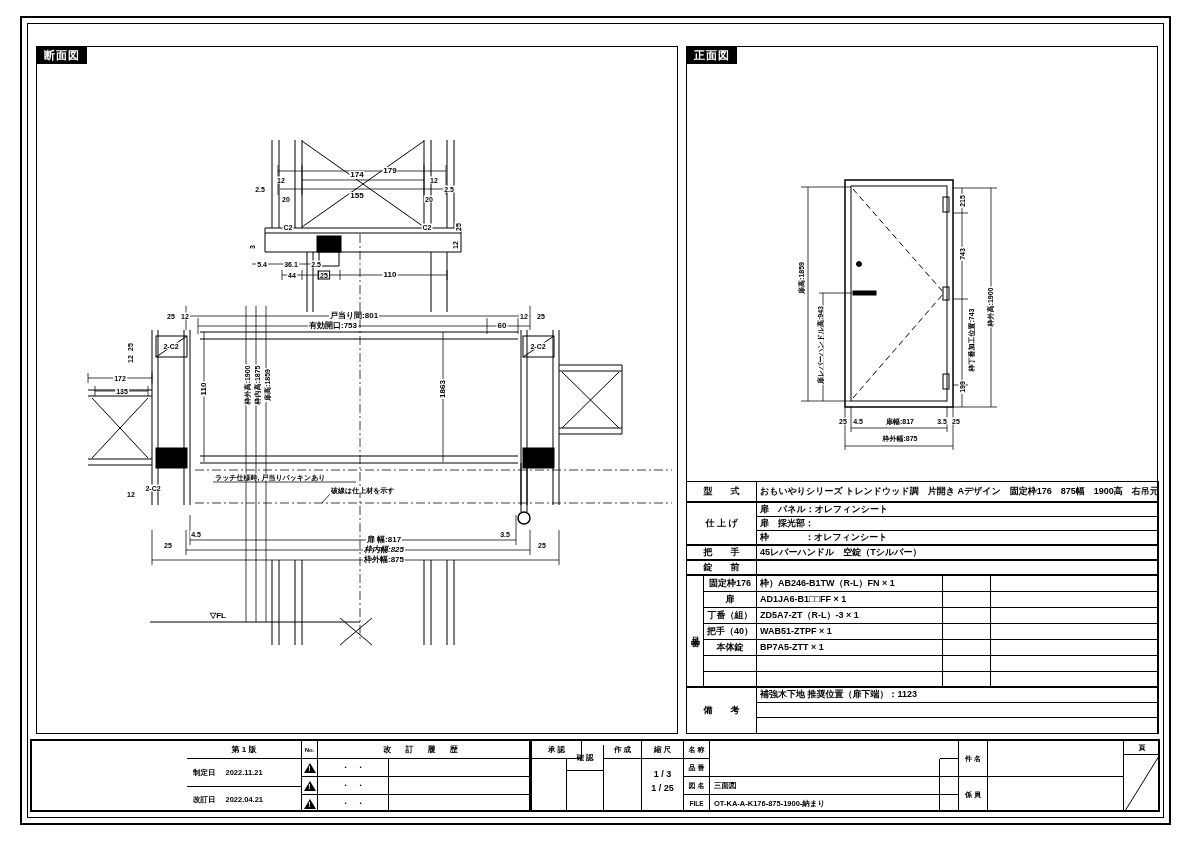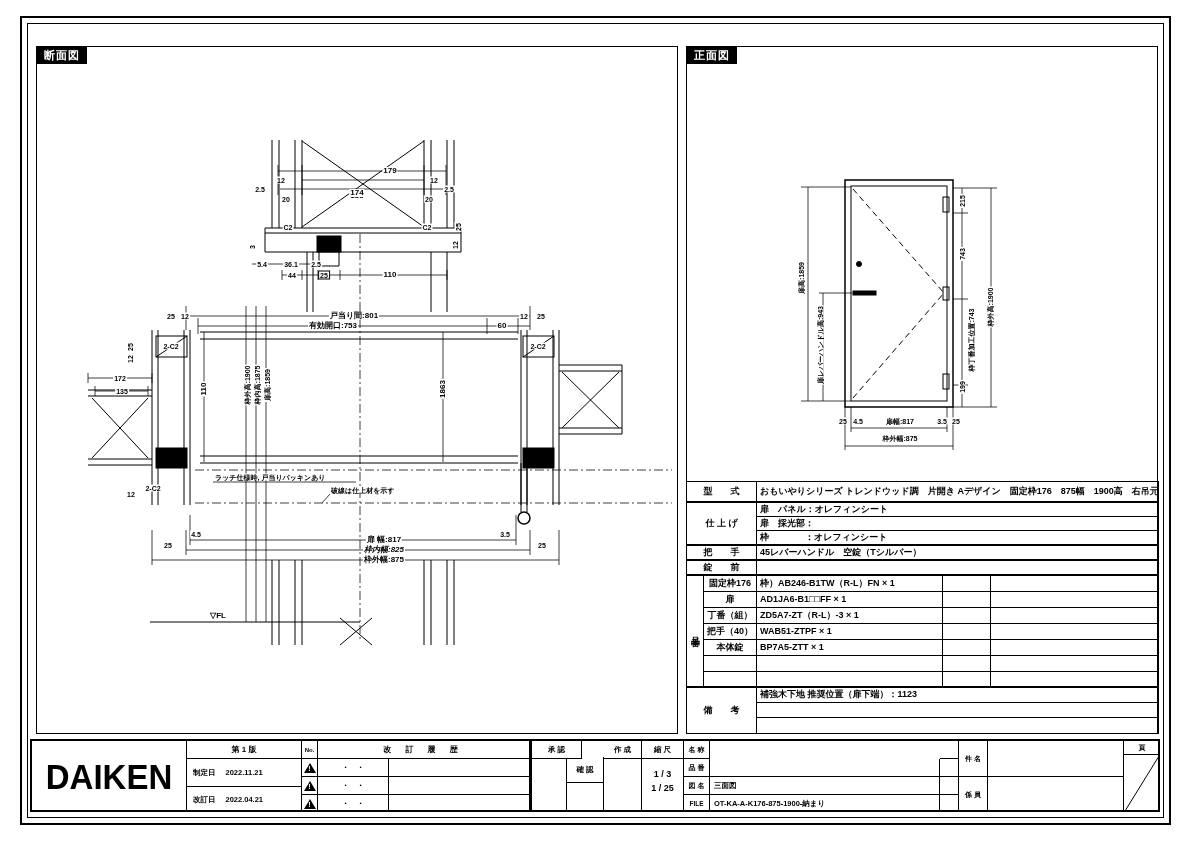--- a/index.html
+++ b/index.html
@@ -177,21 +177,21 @@
       <circle cx="859" cy="264" r="2.5" fill="#000"></circle>
       <rect x="853" y="291" width="23" height="4" fill="#000"></rect>
 
       <path stroke-width="0.75" d="M808 187V401 M823 293V401 M801 187H851M801 401H851M819 293H852 M962 188V407 M991 188V407 M953 188H997M953 407H997M953 213H968M953 299H968M953 385H968 M851 407V432M947 407V432M845 407V450M953 407V450 M851 428H947M845 446H953"></path>
     </g>
   </svg>
 
   <div id="labels">
       <span class="dim" style="left: 357px; top: 171px; transform: translate(-50%, -50%); margin-left: 33px;">179</span>
       <span class="dim" style="left: 357px; top: 196px; transform: translate(-50%, -50%);">155</span>
-      <span class="dim" style="left: 357px; top: 193px; transform: translate(-50%, -50%); text-align: center;">174</span>
+      <span class="dim" style="left: 357px; top: 175px; transform: translate(-50%, -50%); text-align: center;">174</span>
       <span class="dim" style="left: 260px; top: 189px; font-size: 7px; transform: translate(-50%, -50%);">2.5</span>
       <span class="dim" style="left: 449px; top: 189px; font-size: 7px; transform: translate(-50%, -50%);">2.5</span>
       <span class="dim" style="left: 281px; top: 180px; font-size: 7px; transform: translate(-50%, -50%);">12</span>
       <span class="dim" style="left: 434px; top: 180px; font-size: 7px; transform: translate(-50%, -50%);">12</span>
       <span class="dim" style="left: 286px; top: 199px; font-size: 7px; transform: translate(-50%, -50%);">20</span>
       <span class="dim" style="left: 429px; top: 199px; font-size: 7px; transform: translate(-50%, -50%);">20</span>
       <span class="dim" style="left: 288px; top: 227px; font-size: 7px; transform: translate(-50%, -50%);">C2</span>
       <span class="dim" style="left: 427px; top: 227px; font-size: 7px; transform: translate(-50%, -50%);">C2</span>
       <span class="dim" style="left: 458px; top: 227px; font-size: 7px; transform: translate(-50%, -50%) rotate(-90deg);">25</span>
       <span class="dim" style="left: 455px; top: 245px; font-size: 7px; transform: translate(-50%, -50%) rotate(-90deg);">12</span>
@@ -241,23 +241,20 @@
       <span class="dim" style="left: 990px; top: 307px; font-size: 7px; transform: translate(-50%, -50%) rotate(-90deg);">枠外高:1900</span>
       <span class="dim" style="left: 843px; top: 421px; font-size: 7px; transform: translate(-50%, -50%);">25</span>
       <span class="dim" style="left: 858px; top: 421px; font-size: 7px; transform: translate(-50%, -50%);">4.5</span>
       <span class="dim" style="left: 900px; top: 421px; font-size: 7px; transform: translate(-50%, -50%);">扉幅:817</span>
       <span class="dim" style="left: 942px; top: 421px; font-size: 7px; transform: translate(-50%, -50%);">3.5</span>
       <span class="dim" style="left: 956px; top: 421px; font-size: 7px; transform: translate(-50%, -50%);">25</span>
       <span class="dim" style="left: 900px; top: 438px; font-size: 7px; transform: translate(-50%, -50%);">枠外幅:875</span>
     </div>
 
   <div id="tblock">
-    <div class="tc center" style="left:0;top:0;width:155px;height:71px;border-bottom:none">
-      <span class="logo">DAIKEN</span>
-    </div>
     <div class="tc center" style="left:155px;top:0;width:115px;height:18px;font-size:8px">第 1 版</div>
     <div class="tc" style="left:155px;top:18px;width:115px;height:28px;display:flex;align-items:center">
       <span style="padding-left:6px">制定日</span>
       <span style="padding-left:10px">2022.11.21</span>
     </div>
     <div class="tc" style="left:155px;top:46px;width:115px;height:25px;border-bottom:none;display:flex;align-items:center">
       <span style="padding-left:6px">改訂日</span>
       <span style="padding-left:10px">2022.04.21</span>
     </div>
     <div class="tc center" style="left:270px;top:0;width:16px;height:18px;font-size:6px">No.</div>
@@ -282,21 +279,21 @@
     <div class="tc center" style="left:286px;top:0;width:212px;height:18px;font-size:8px;letter-spacing:6px">改 訂 履 歴</div>
     <div class="tc center" style="left:286px;top:18px;width:71px;height:18px">・　・</div>
     <div class="tc" style="left:357px;top:18px;width:141px;height:18px"></div>
     <div class="tc center" style="left:286px;top:36px;width:71px;height:18px">・　・</div>
     <div class="tc" style="left:357px;top:36px;width:141px;height:18px"></div>
     <div class="tc center" style="left:286px;top:54px;width:71px;height:17px;border-bottom:none">・　・</div>
     <div class="tc" style="left:357px;top:54px;width:141px;height:17px;border-bottom:none"></div>
     <div class="tc" style="left:498px;top:0;width:2px;height:71px;background:#000;border-bottom:none"></div>
     <div class="tc center" style="left:500px;top:0;width:50px;height:18px">承 認</div>
     <div class="tc" style="left:500px;top:18px;width:35px;height:53px;border-bottom:none"></div>
-    <div class="tc center" style="left:535px;top:16px;width:37px;height:26px">確 認</div>
+    <div class="tc center" style="left:535px;top:4px;width:37px;height:26px">確 認</div>
     <div class="tc" style="left:535px;top:18px;width:37px;height:53px;border-bottom:none"></div>
     <div class="tc center" style="left:572px;top:0;width:38px;height:18px">作 成</div>
     <div class="tc" style="left:572px;top:18px;width:38px;height:53px;border-bottom:none"></div>
     <div class="tc center" style="left:610px;top:0;width:42px;height:18px">縮 尺</div>
     <div class="tc" style="left:610px;top:18px;width:42px;height:53px;border-bottom:none">
       <div class="scale-val" style="margin-top:8px">1 / 3</div>
       <div class="scale-val">1 / 25</div>
     </div>
     <div class="tc center" style="left:652px;top:0;width:26px;height:18px;font-size:7px">名 称</div>
     <div class="tc center" style="left:652px;top:18px;width:26px;height:18px;font-size:7px">品 番</div>

